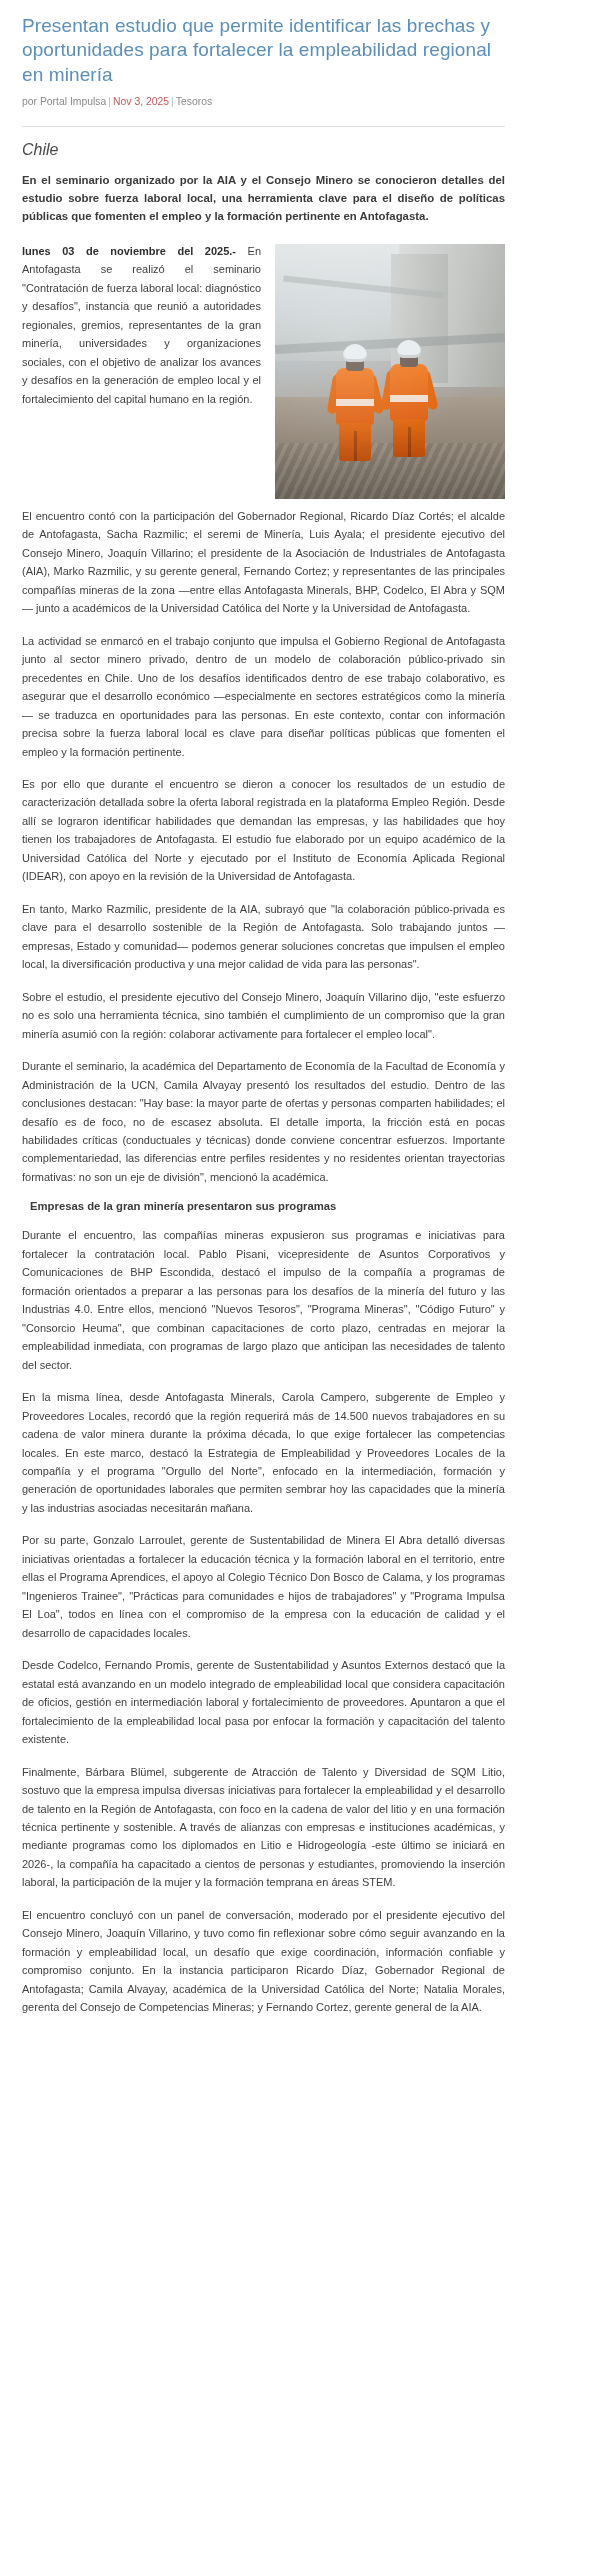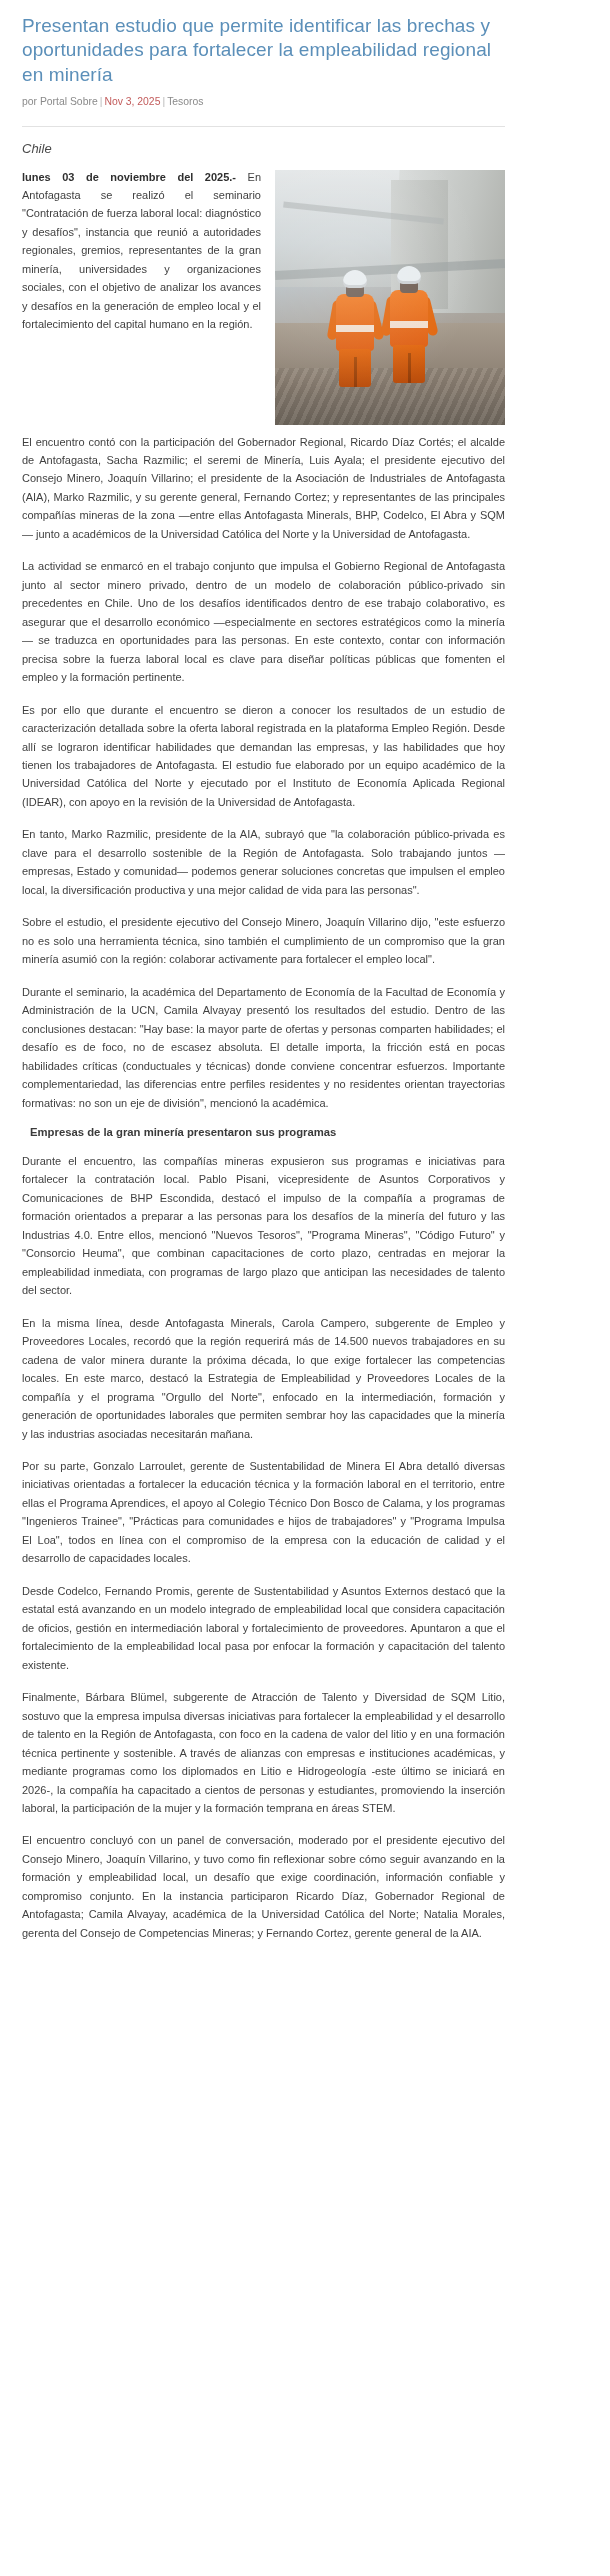--- a/index.html
+++ b/index.html
@@ -40,21 +40,21 @@
   }
   .byline .cat {
     color: #8a8a8a;
   }
   .divider {
     border: 0;
     border-top: 1px solid #e2e2e2;
     margin: 0 0 14px 0;
   }
   .location {
-    font-size: 13px;
+    font-size: 16px;
     font-style: italic;
     color: #4a4a4a;
     margin: 0 0 12px 0;
   }
   .lead {
     font-size: 11.4px;
     font-weight: bold;
     line-height: 1.62;
     color: #3b3b3b;
     margin: 0 0 16px 0;
@@ -210,27 +210,28 @@
   }
 </style>
 </head>
 <body>
 
 <div class="page">
 
   <h1 class="article-title">Presentan estudio que permite identificar las brechas y oportunidades para fortalecer la empleabilidad regional en minería</h1>
 
   <div class="byline">
-    <span>por Portal Sobre</span><span class="sep">|</span><span class="date">Nov 3, 2025</span><span class="sep">|</span><span class="cat">Tesoros</span>
+    <span>por Portal Impulsa</span><span class="sep">|</span><span class="date">Nov 3, 2025</span><span class="sep">|</span><span class="cat">Tesoros</span>
   </div>
 
   <hr class="divider">
 
   <div class="location">Chile</div>
 
+  <div class="lead">En el seminario organizado por la AIA y el Consejo Minero se conocieron detalles del estudio sobre fuerza laboral local, una herramienta clave para el diseño de políticas públicas que fomenten el empleo y la formación pertinente en Antofagasta.</div>
 
   <div class="first-para">
     <figure class="hero-wrap">
       <div class="hero" role="img" aria-label="trabajadores mineria">
         <div class="sky"></div>
         <div class="silo"></div>
         <div class="silo2"></div>
         <div class="beam2"></div>
         <div class="beam"></div>
         <div class="ground"></div>

